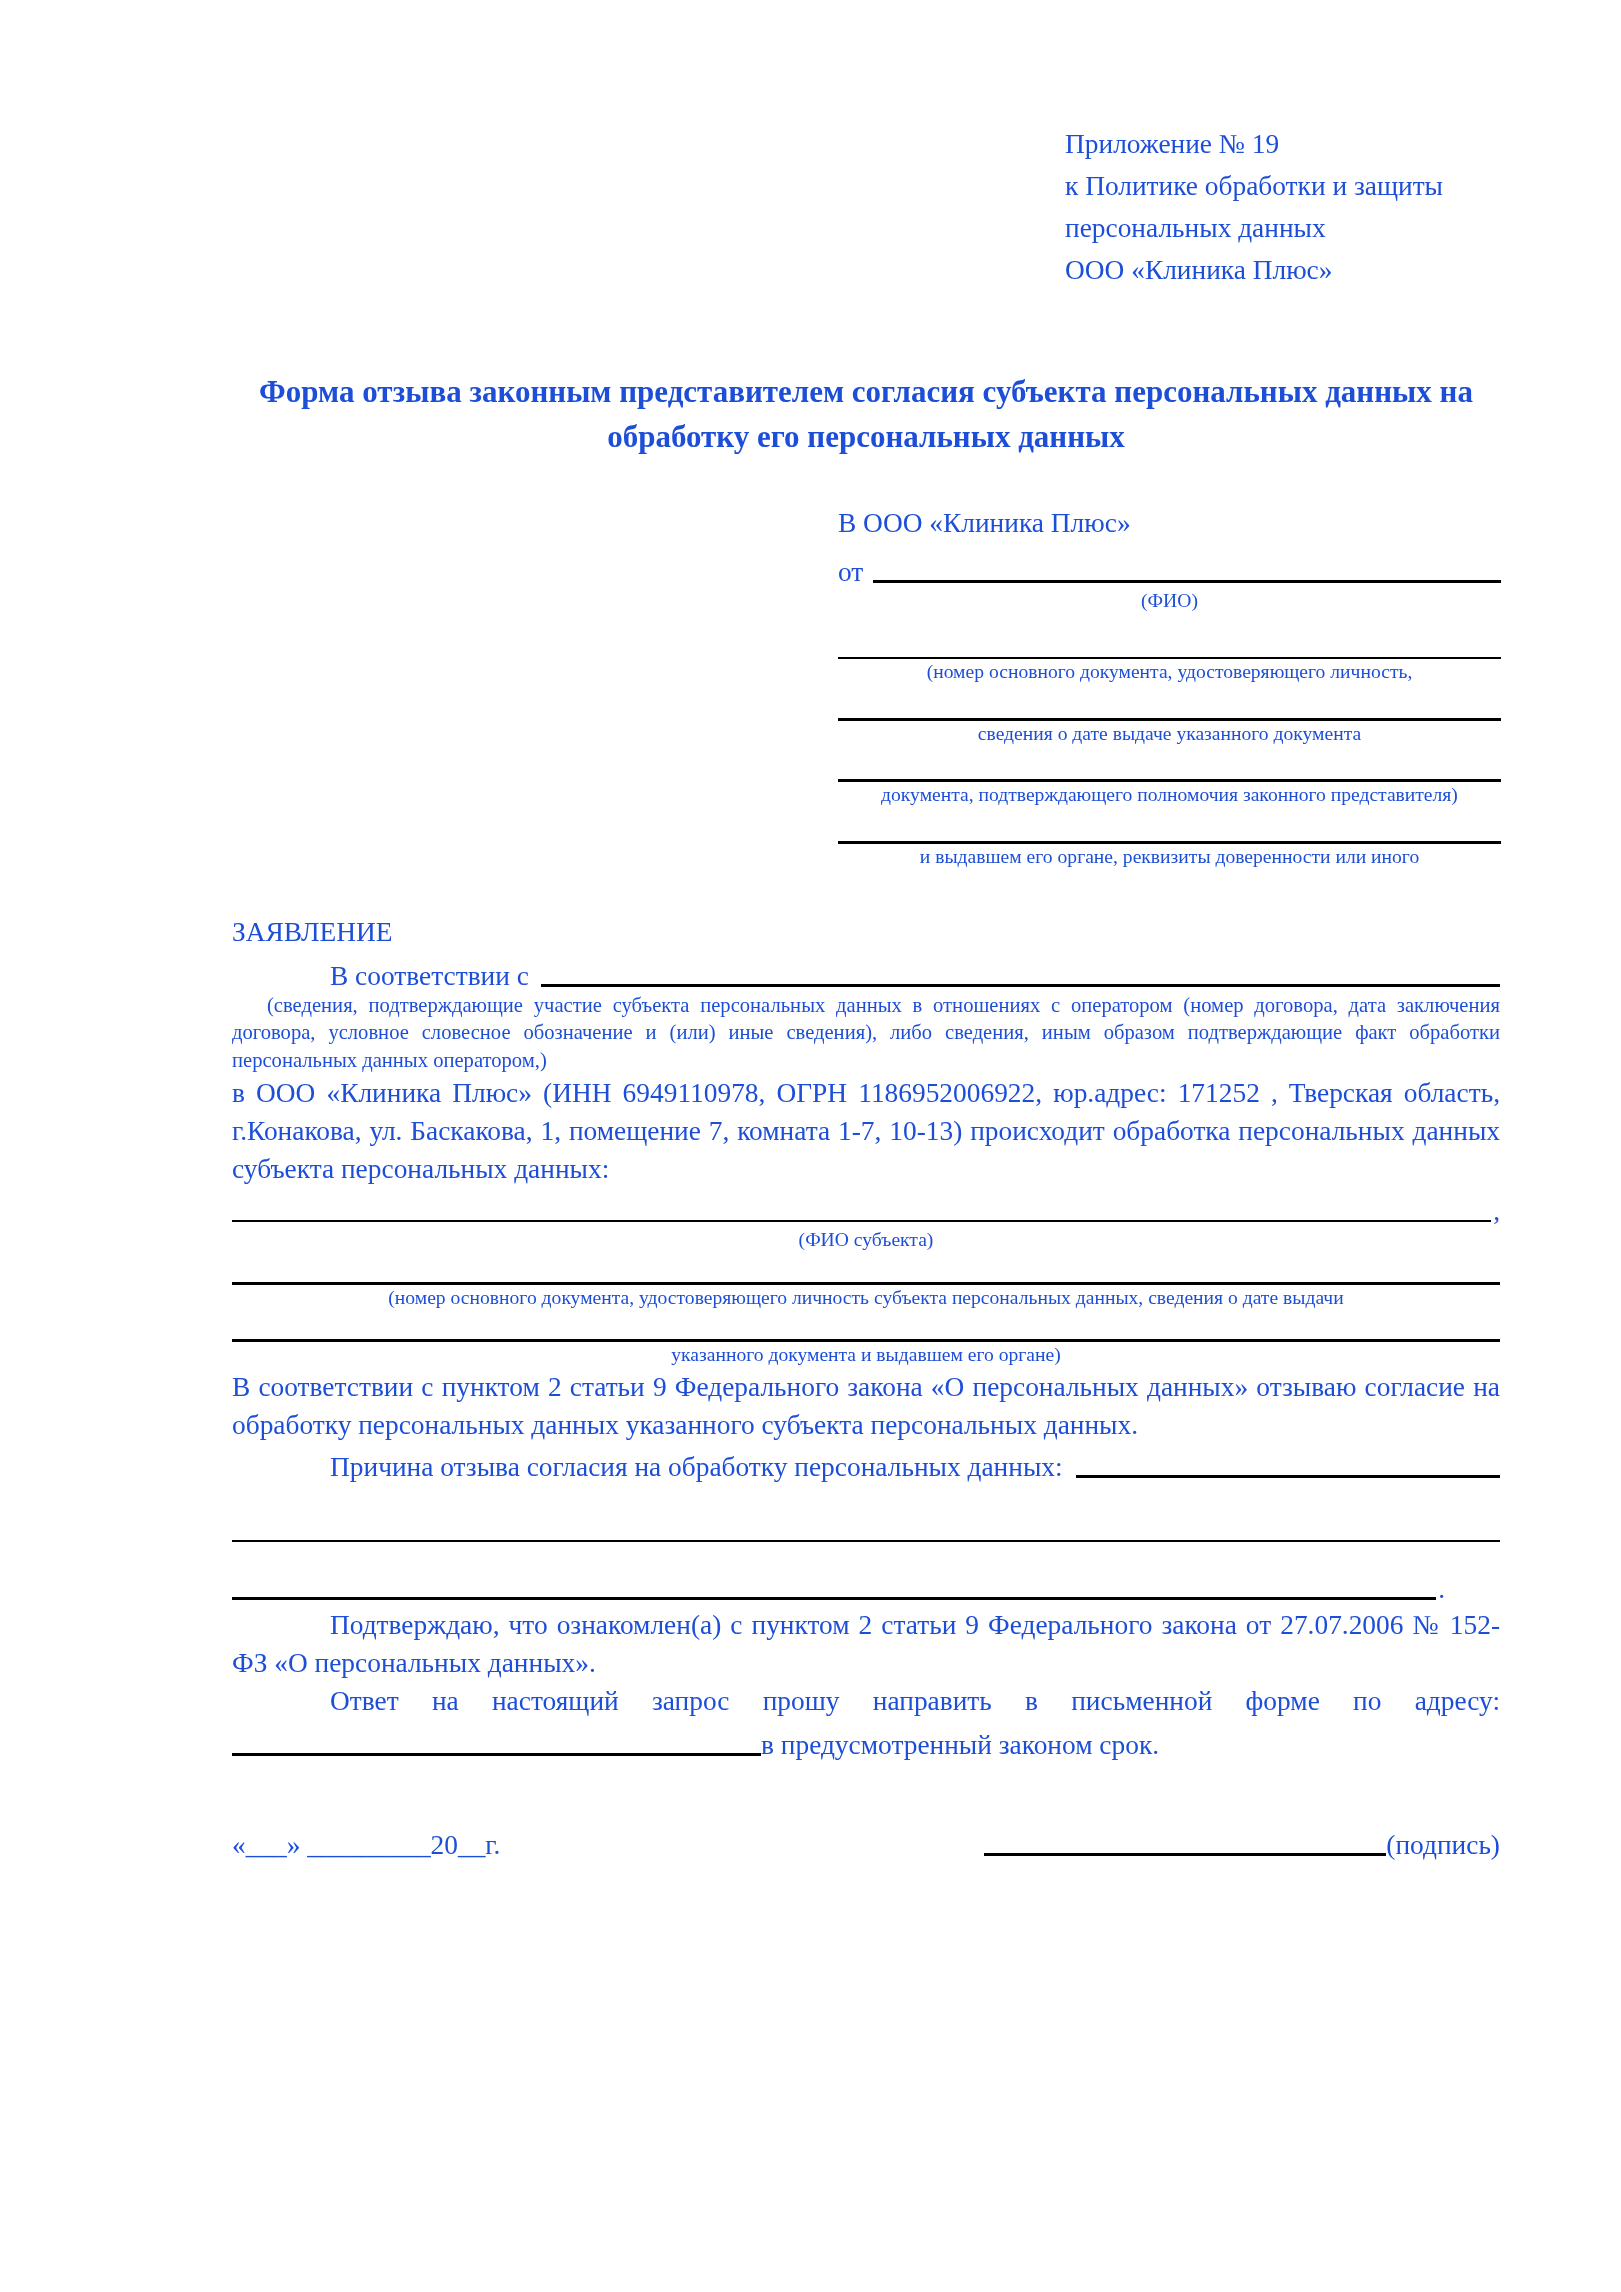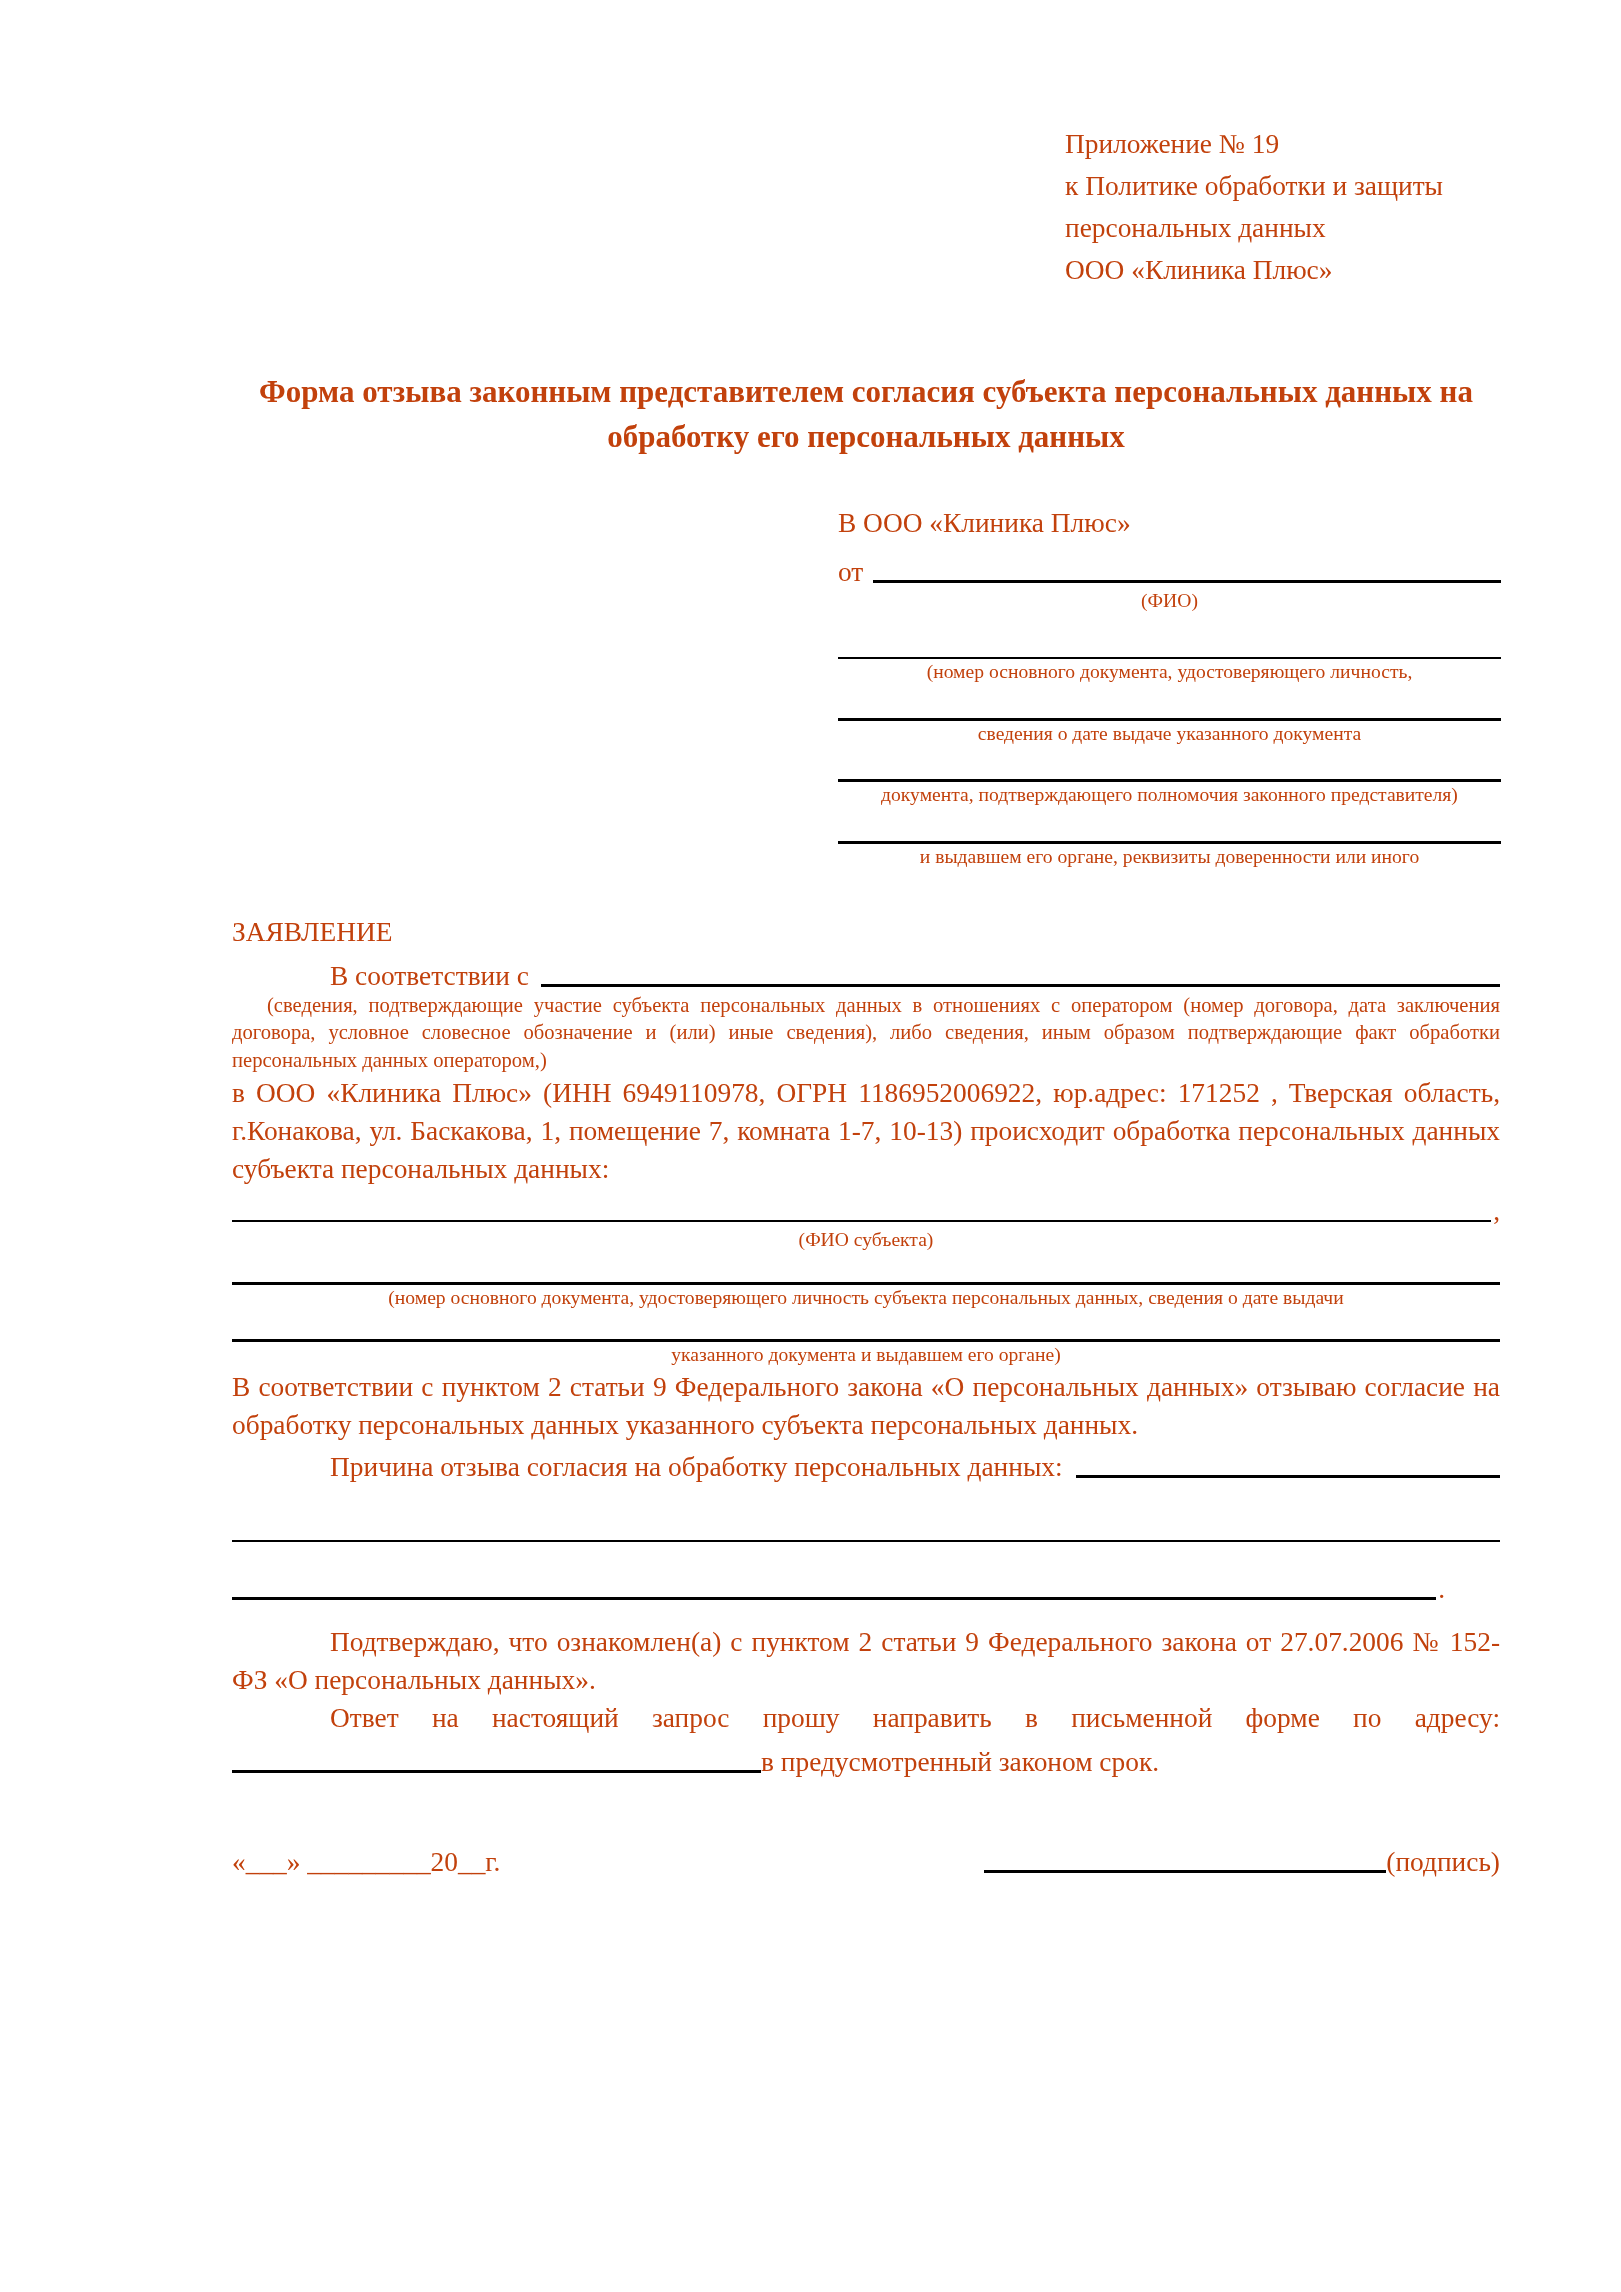--- a/index.html
+++ b/index.html
@@ -1,21 +1,21 @@
 <!DOCTYPE html>
 <html lang="ru"><head>
 <meta charset="utf-8">
 <style>
   html, body { margin: 0; padding: 0; background: #ffffff; }
   .page {
     position: relative;
     width: 1621px;
     height: 2293px;
     background: #ffffff;
-    color: #c2410c;
+    color: #1d4ed8;
     font-family: "Liberation Serif", serif;
     box-sizing: border-box;
     padding: 123px 121px 0 232px;
     overflow: hidden;
   }
 
   
   .appendix { margin-left: 833px; font-size: 27.4px; line-height: 42px; }
 
   
@@ -62,21 +62,21 @@
 
   .subject-field { margin-top: 29px; }
 
   .reason-row { height: 39px; font-size: 27.4px; }
   .reason-label { margin-left: 98px; margin-right: 13px; }
 
   .gap-rule   { margin-top: 57px; }
   .period-row { height: 35px; font-size: 27.4px; margin-top: 27.4px; margin-right: 55px; }
   .period-row .suffix { margin-left: 2px; }
 
-  .p-confirm { margin-top: 18px; }
+  .p-confirm { margin-top: 1px; }
 
   .reply-line { height: 41px; font-size: 27.4px; }
   .blank-seg  { width: 529px; height: 2.9px; background: #000; margin-bottom: 4.9px; }
 
   
   .sign-row { margin-top: 69px; display: flex; justify-content: space-between; align-items: flex-end; font-size: 27.4px; }
   .sig-group { display: flex; align-items: flex-end; }
   .sig-blank { width: 402px; height: 2.9px; background: #000; margin-bottom: 4.9px; }
 </style>
 </head>

